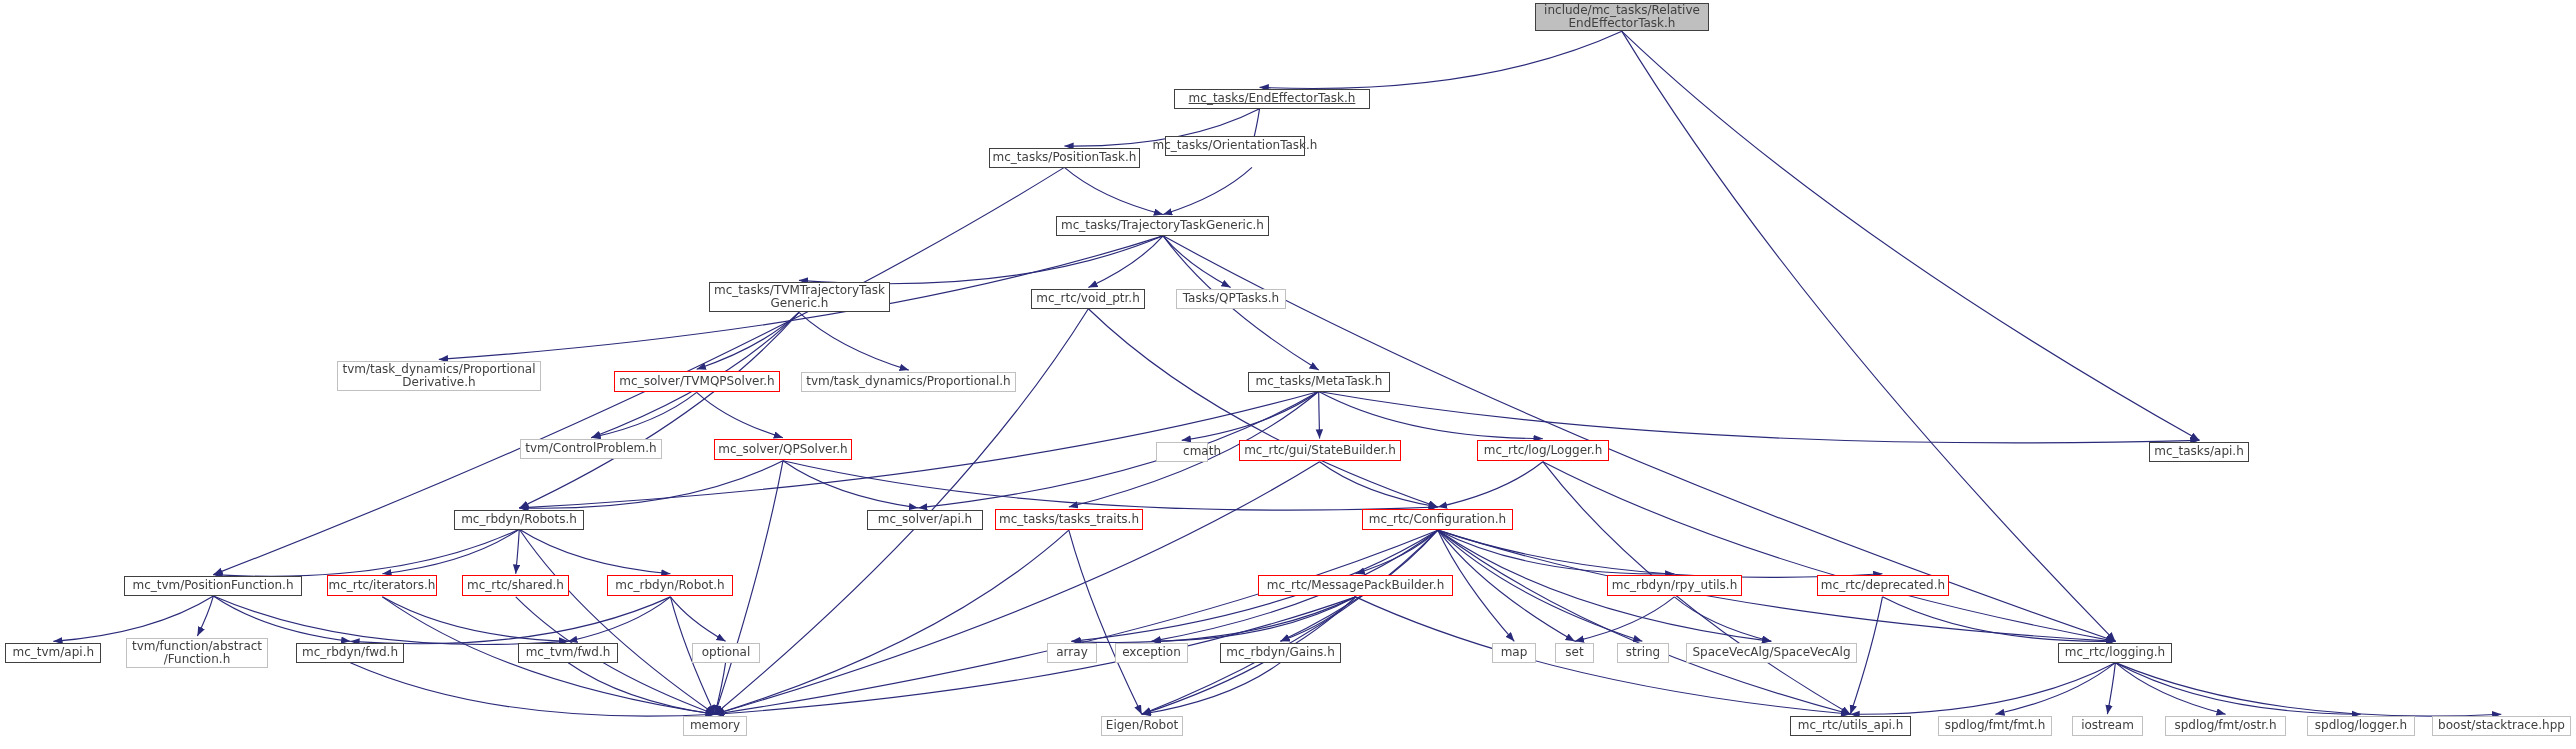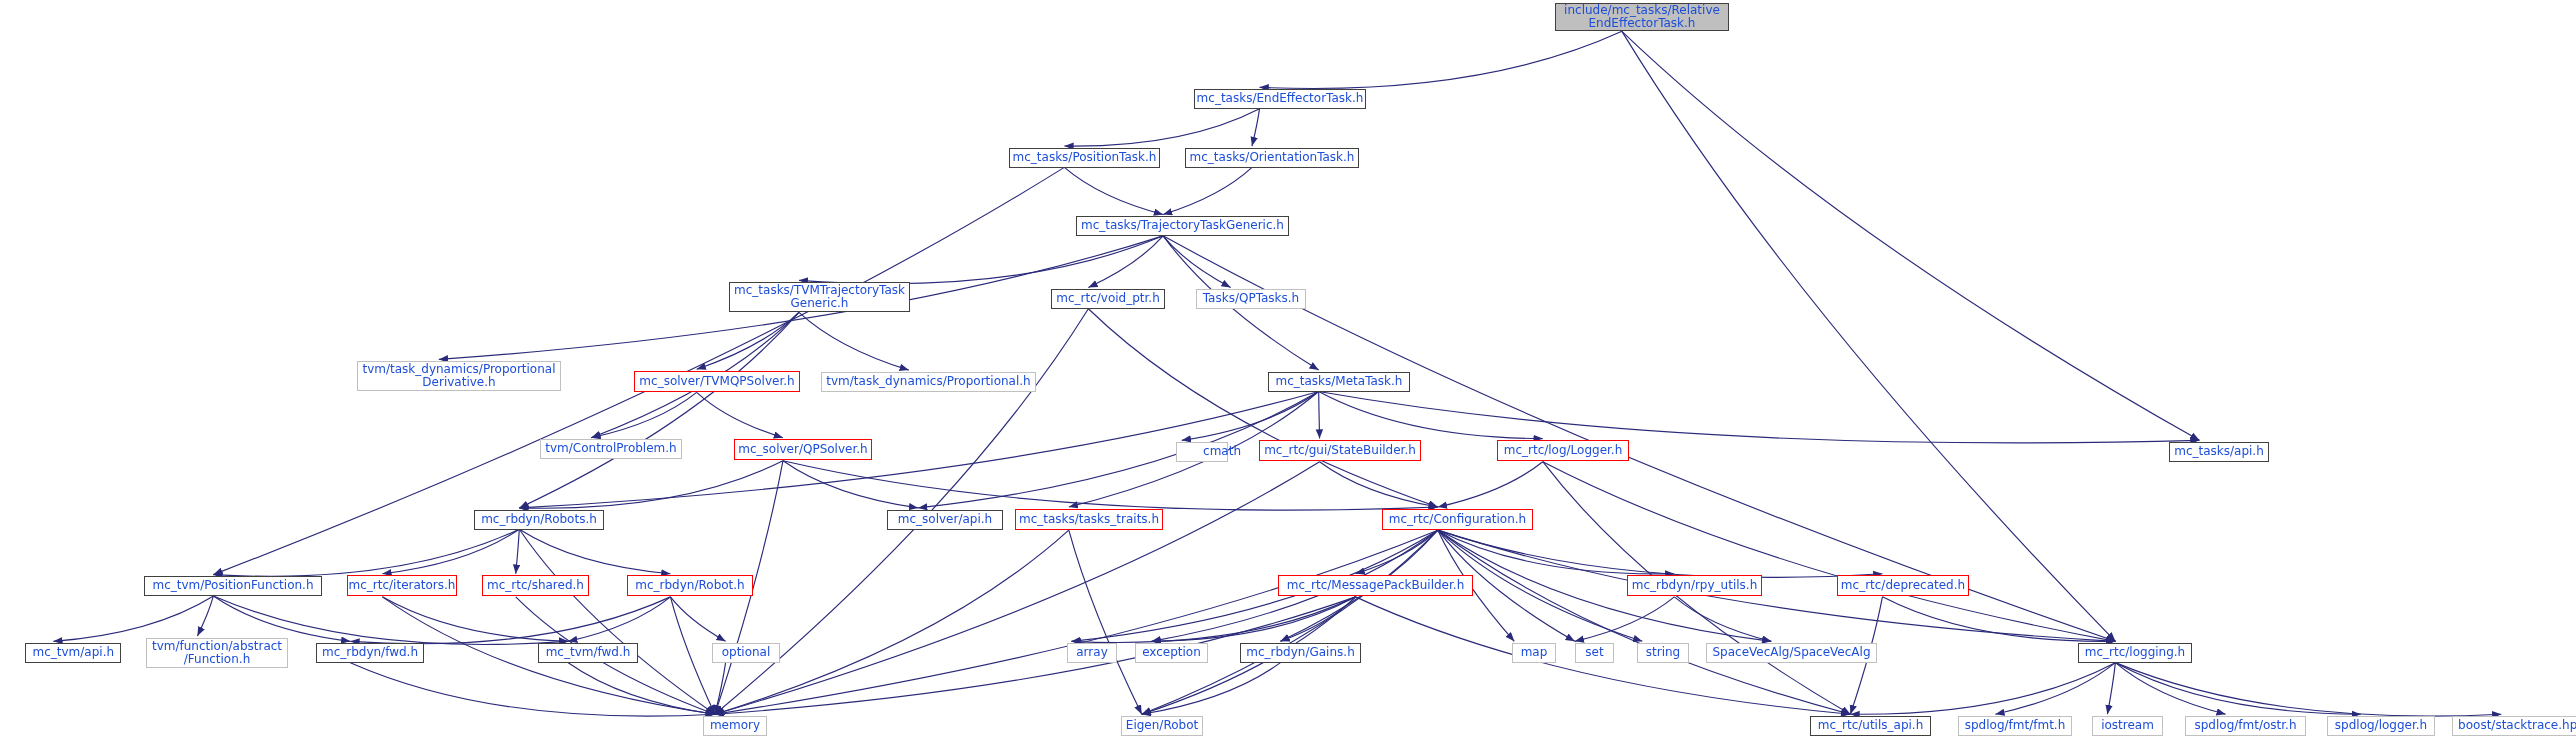--- a/index.html
+++ b/index.html
@@ -2,21 +2,21 @@
 <html style="font-size:14.2px"><head>
 <meta charset="utf-8">
 <title>include/mc_tasks/RelativeEndEffectorTask.h - Include dependency graph</title>
 <style>
   html,body{margin:0;padding:0;background:#ffffff;}
   body{font-family:"DejaVu Sans","Liberation Sans",sans-serif;}
   #graph{position:relative;width:2576px;height:750px;background:#ffffff;overflow:hidden;}
   #edges{position:absolute;left:0;top:0;width:2576px;height:750px;}
   .node{position:absolute;box-sizing:border-box;display:flex;align-items:center;justify-content:center;
         text-align:center;background:#ffffff;line-height:1.12;white-space:pre-line;
-        font-size:12px;color:#1d4ed8;margin-left:20px;}
+        font-size:12px;color:#404040;}
   .node.plain{border:0.9px solid #c0c0c0;}
   .node.hdr{border:1.4px solid #404040;}
   .node.red{border:1.4px solid #ff0000;}
   .node.root{border:1.4px solid #404040;background:#bfbfbf;}
 </style>
 </head>
 <body>
 
 <div id="graph">
   <svg id="edges" xmlns="http://www.w3.org/2000/svg" viewBox="0 0 2897 843">
@@ -114,23 +114,23 @@
         <path d="M2379,745 C2339.7257073111186,776.4196635689831 2287.8572682888935,793.4143313620801 2244,803" marker-end="url(#arr)" stroke="#2a2a7a"></path>
         <path d="M2379,745 C2376.9104629478934,764.2766235608799 2373.2602946032043,785.6869422660145 2370,803" marker-end="url(#arr)" stroke="#2a2a7a"></path>
         <path d="M2379,745 C2414.7188416031263,775.259717951937 2462.4901719292625,792.6761841512326 2503,803" marker-end="url(#arr)" stroke="#2a2a7a"></path>
         <path d="M2379,745 C2464.4607354742625,790.8799484328184 2568.6241043927125,802.6163308208845 2655,803" marker-end="url(#arr)" stroke="#2a2a7a"></path>
         <path d="M2379,745 C2517.1201780609786,802.3007365781936 2679.5546587660774,809.8841050952141 2813,803" marker-end="url(#arr)" stroke="#2a2a7a"></path>
       </g>
   </svg>
   <div id="node-layer">
       <div class="node root" style="left: 1535px; top: 2.7px; width: 174px; height: 28.5px;">include/mc_tasks/Relative
 EndEffectorTask.h</div>
-      <div class="node hdr" style="left: 1174px; top: 89px; width: 172px; height: 19.6px;">mc_tasks/EndEffectorTask.h</div>
+      <div class="node hdr" style="left: 1174px; top: 89px; width: 196px; height: 19.6px; text-decoration: underline;">mc_tasks/EndEffectorTask.h</div>
       <div class="node hdr" style="left: 989px; top: 148px; width: 151px; height: 19.6px;">mc_tasks/PositionTask.h</div>
-      <div class="node hdr" style="left: 1165px; top: 148px; width: 174px; height: 19.6px;">mc_tasks/OrientationTask.h</div>
+      <div class="node hdr" style="left: 1165px; top: 136px; width: 140px; height: 19.6px;">mc_tasks/OrientationTask.h</div>
       <div class="node hdr" style="left: 1056px; top: 216px; width: 213px; height: 19.6px;">mc_tasks/TrajectoryTaskGeneric.h</div>
       <div class="node hdr" style="left: 709px; top: 282px; width: 181px; height: 30px;">mc_tasks/TVMTrajectoryTask
 Generic.h</div>
       <div class="node hdr" style="left: 1031px; top: 289px; width: 114px; height: 19.6px;">mc_rtc/void_ptr.h</div>
       <div class="node plain" style="left: 1176px; top: 289px; width: 110px; height: 19.6px;">Tasks/QPTasks.h</div>
       <div class="node plain" style="left: 337px; top: 361px; width: 204px; height: 30px;">tvm/task_dynamics/Proportional
 Derivative.h</div>
       <div class="node red" style="left: 614px; top: 371px; width: 166px; height: 21.3px;">mc_solver/TVMQPSolver.h</div>
       <div class="node plain" style="left: 801px; top: 372px; width: 215px; height: 19.6px;">tvm/task_dynamics/Proportional.h</div>
       <div class="node hdr" style="left: 1248px; top: 372px; width: 142px; height: 19.6px;">mc_tasks/MetaTask.h</div>

